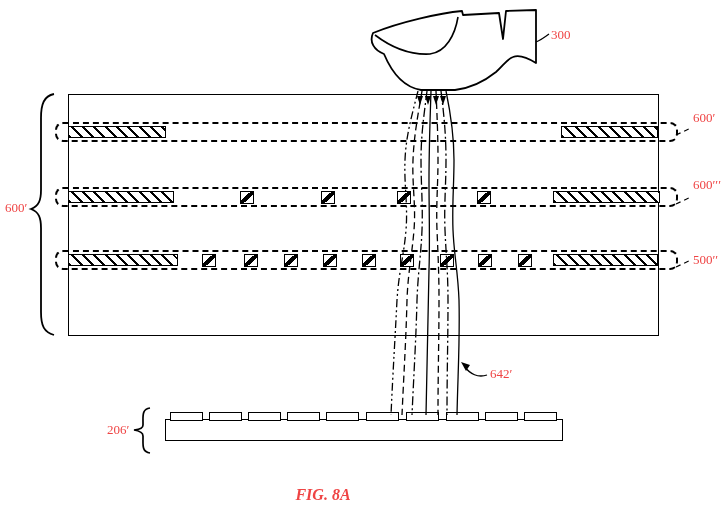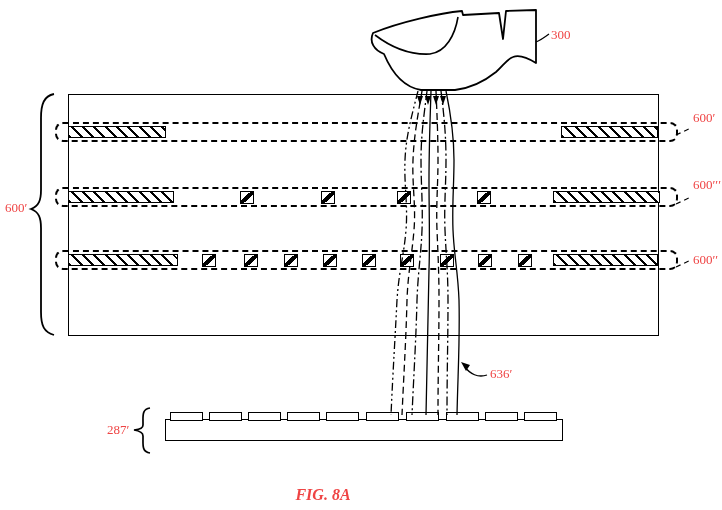--- a/index.html
+++ b/index.html
@@ -133,20 +133,20 @@
 
     <g>
       <path fill="none" stroke="#000" stroke-width="1.3" d="M487,375 C478,378 470,374 465,367"></path>
       <path fill="#000" stroke="none" d="M461,362 L470,365 L466,371 Z"></path>
     </g>
   </svg>
 
   <div class="lbl" style="left:551px;top:28px;">300</div>
   <div class="lbl" style="left:693px;top:111px;text-align:center;">600′</div>
   <div class="lbl" style="left:693px;top:178px;">600′′′</div>
-  <div class="lbl" style="left:693px;top:253px;">600′′</div>
+  <div class="lbl" style="left:693px;top:253px;">500′′</div>
   <div class="lbl" style="left:5px;top:201px;">600′</div>
-  <div class="lbl" style="left:490px;top:367px;">636′</div>
-  <div class="lbl" style="left:107px;top:423px;">287′</div>
+  <div class="lbl" style="left:490px;top:367px;">642′</div>
+  <div class="lbl" style="left:107px;top:423px;">206′</div>
 
   <div class="caption">FIG. 8A</div>
 
 </div>
 
 </body></html>

